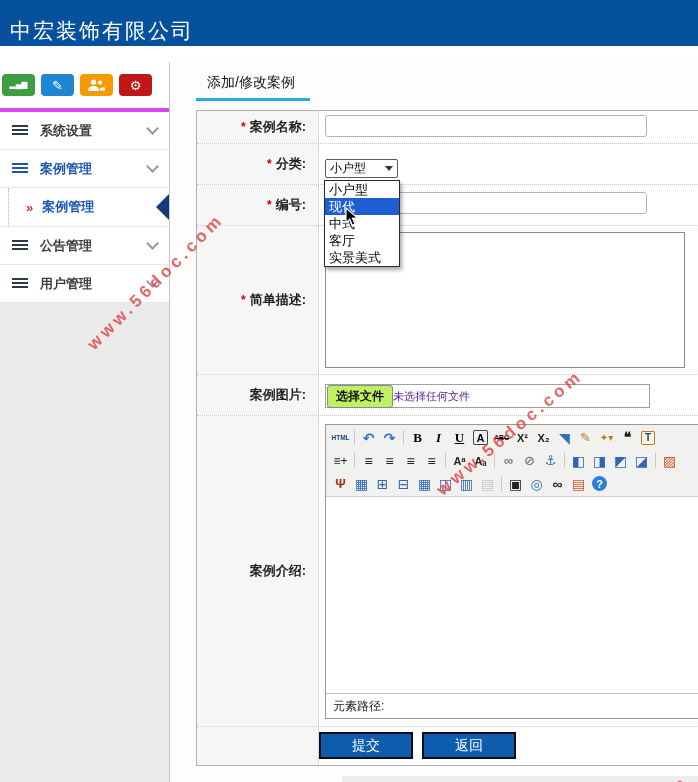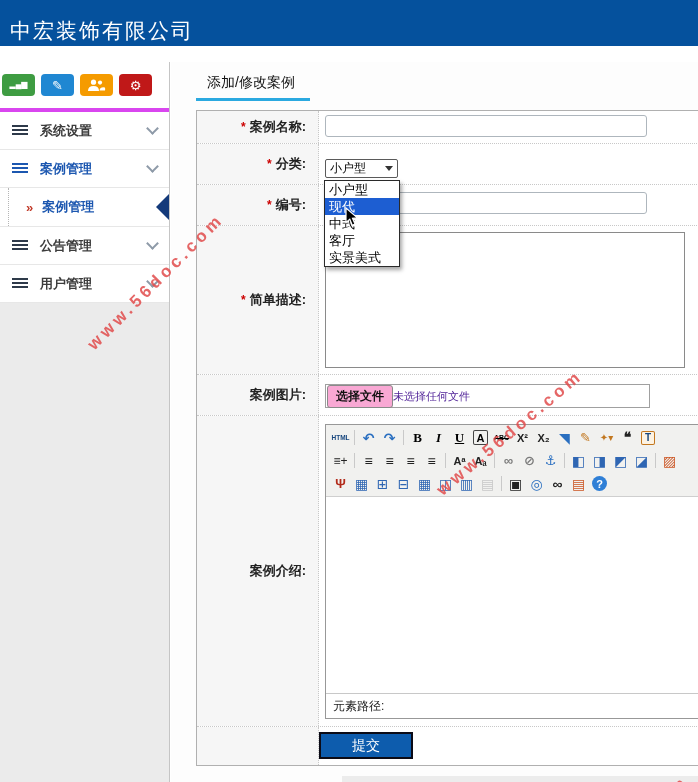--- a/index.html
+++ b/index.html
@@ -46,21 +46,21 @@
   .r3 .txt{margin-top:7px}
   .selbox{position:absolute;left:6px;top:15px;width:73px;height:19px;border:1px solid #5a5a5a;border-radius:2px;background:#fff;display:flex;align-items:center;font-size:12px;padding:0 4px;box-sizing:border-box;cursor:pointer}
   .selval{flex:1}
   .selarr{width:0;height:0;border-left:4px solid rgba(0,0,0,0);border-right:4px solid rgba(0,0,0,0);border-top:5px solid #333}
   .ddown{position:absolute;left:5px;top:36px;width:74px;background:#fff;border:1px solid #2a2a2a;box-shadow:2px 3px 4px rgba(0,0,0,.35);z-index:40}
   .dopt{font-size:13px;line-height:17px;padding:0 4px;color:#000;cursor:pointer;white-space:nowrap}
   .dopt.sel{background:#1D5ED2;color:#fff}
   .cursor{position:absolute;left:20px;top:26px;z-index:45;pointer-events:none}
   .ta{display:block;width:360px;height:136px;margin:6px 0 0 6px;border:1px solid #8a8a8a;resize:none;outline:none;font-size:13px;box-sizing:border-box}
   .filebox{display:flex;align-items:center;width:325px;height:24px;margin:9px 0 0 6px;border:1px solid #a0a0a0;background:#fff;box-sizing:border-box;padding:1px}
-  .filebtn{border:1px solid #8a8a8a;border-radius:3px;background:#f9a8d4;font-size:12px;font-weight:bold;color:#111;padding:2px 8px;cursor:pointer;white-space:nowrap}
+  .filebtn{border:1px solid #8a8a8a;border-radius:3px;background:#bef264;font-size:12px;font-weight:bold;color:#111;padding:2px 8px;cursor:pointer;white-space:nowrap}
   .filestat{font-size:11px;color:#4c1d95;margin-left:0;white-space:nowrap}
 
   
   .editor{margin:8px 0 0 6px;width:420px;border:1px solid #989898;background:#fff}
   .etb{background:#f1f1ef;padding:1px 2px;border-bottom:1px solid #cfcfcf}
   .etr{display:flex;align-items:center;height:23px;padding:0 2px}
   .ti{width:21px;height:20px;display:inline-flex;align-items:center;justify-content:center;font-size:12px;border-radius:2px;cursor:pointer;flex-shrink:0}
   .tdiv{width:1px;height:15px;background:#c9c9c9;margin:0 3px;flex-shrink:0}
   .g-html{font-size:6.5px;font-weight:bold;color:#16467e}
   .blue{color:#2a6fc0;font-weight:bold;font-size:14px}
@@ -300,20 +300,21 @@
             </div>
           </div>
         </div>
       </div>
 
       <div class="frow r7">
         <div class="fl"></div>
         <div class="fc">
           <div class="btnrow">
             <div class="btn">提交</div>
+            <div class="btn">返回</div>
           </div>
         </div>
       </div>
 
     </div>
     <div class="bottombar"></div>
   </div>
 
   <div class="wm wm1">www.56doc.com</div>
   <div class="wm wm2">www.56doc.com</div>

